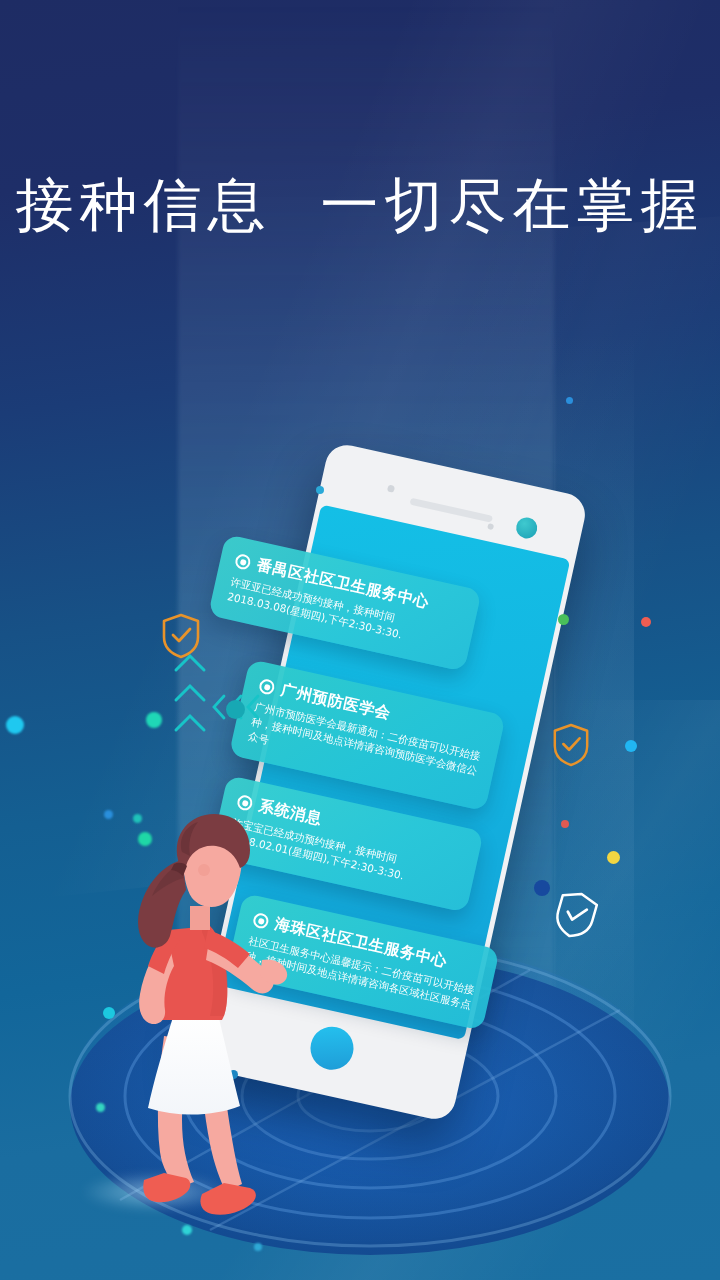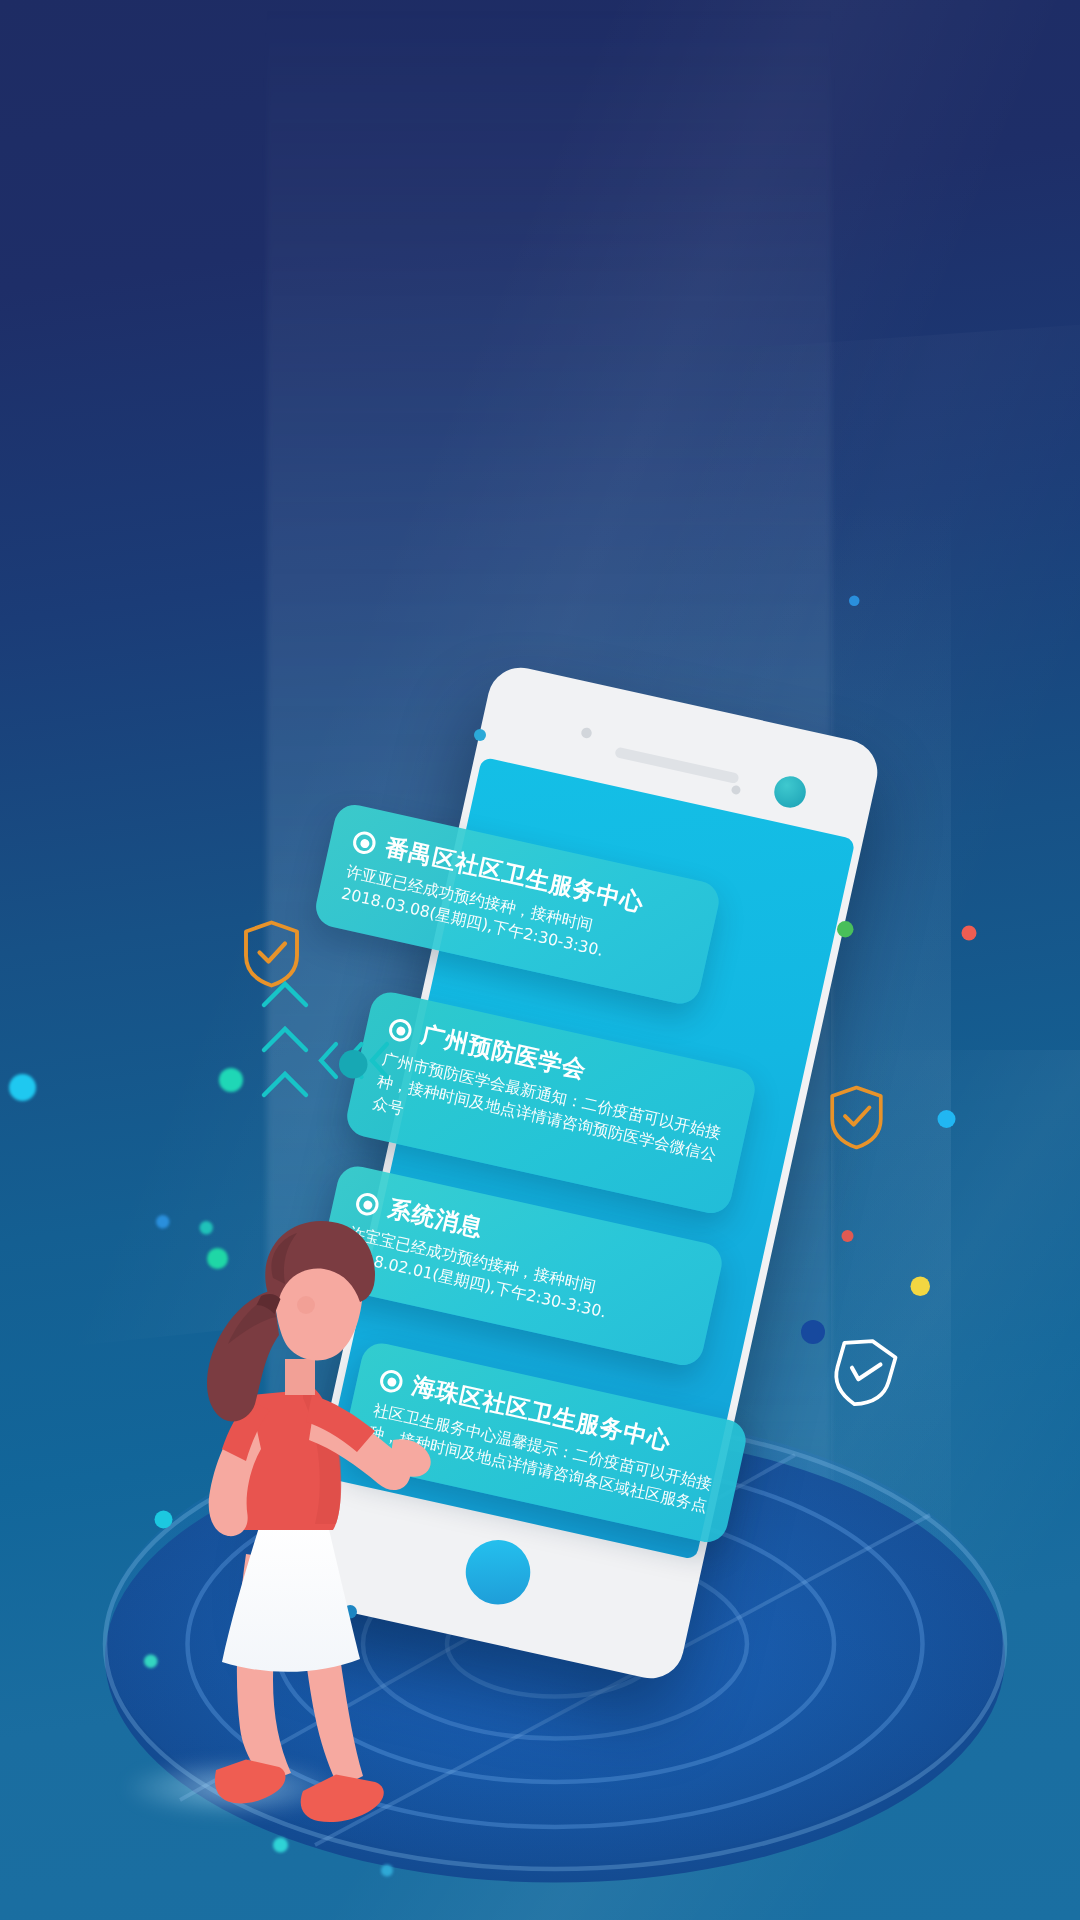--- a/index.html
+++ b/index.html
@@ -143,20 +143,21 @@
 <body>
 
 <div id="stage">
 
   <div class="bg-band band-a"></div>
   <div class="bg-band band-b"></div>
   <div class="bg-band band-c"></div>
   <div class="light-col"></div>
   <div class="light-col2"></div>
 
+  <div class="headline">接种信息  一切尽在掌握</div>
 
   <div class="ground">
     <svg width="620" height="380" viewBox="0 0 620 380">
       <defs>
         <radialGradient id="gpl" cx="50%" cy="50%" r="55%">
           <stop offset="0%" stop-color="#1a62bd"></stop>
           <stop offset="60%" stop-color="#15529f"></stop>
           <stop offset="100%" stop-color="#12468c"></stop>
         </radialGradient>
         <linearGradient id="gtop" x1="0" y1="0" x2="0" y2="1">

